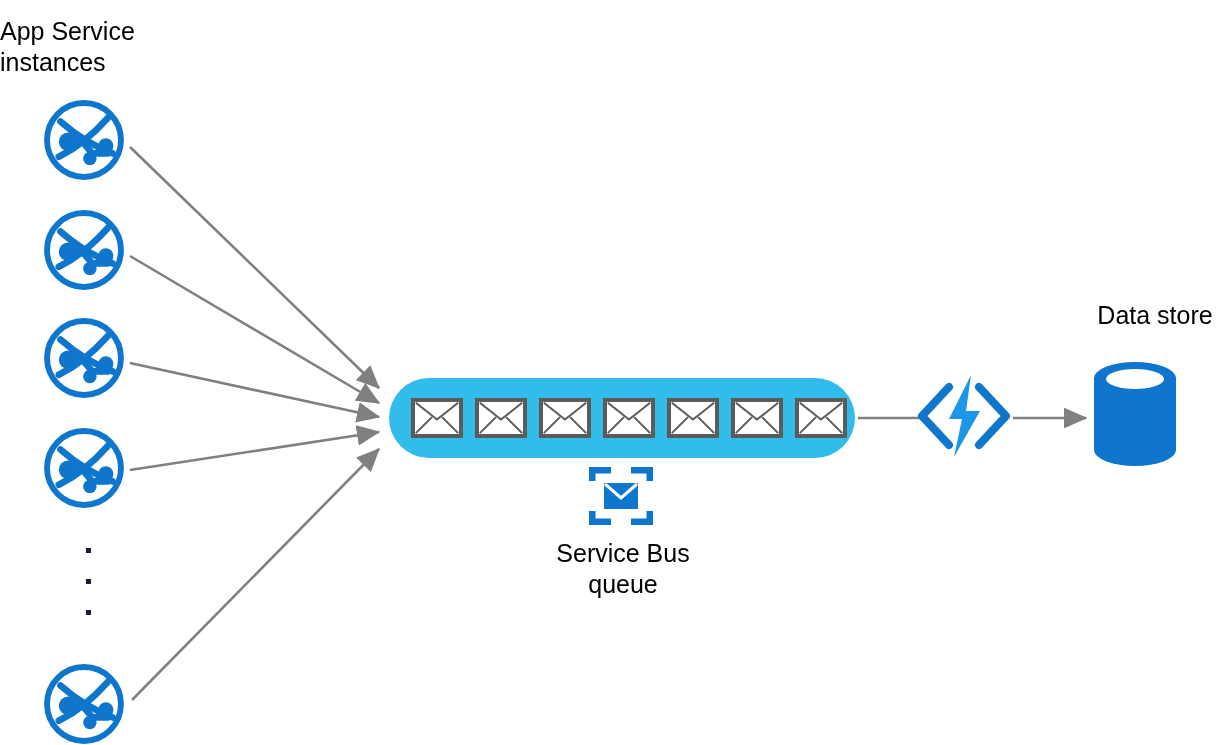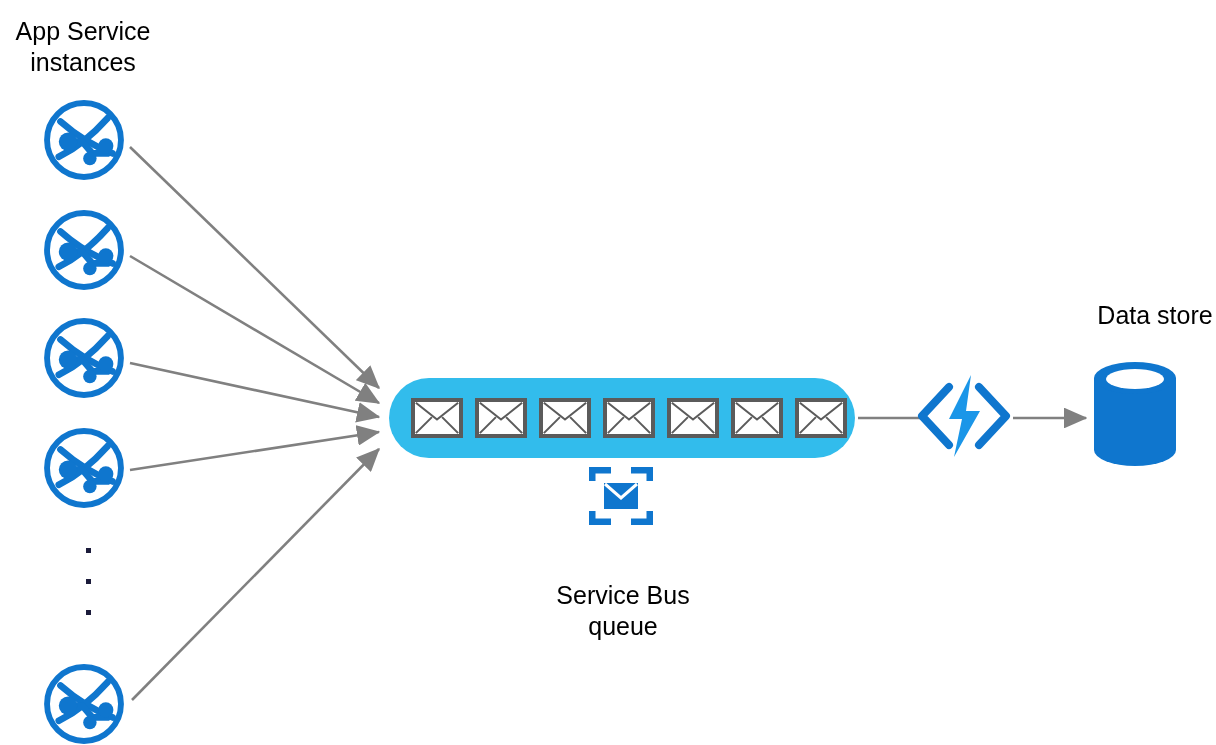--- a/index.html
+++ b/index.html
@@ -20,27 +20,26 @@
     color: #000000;
     font-size: 25px;
     line-height: 31px;
     white-space: pre-line;
     text-align: center;
   }
   #label-app-service {
     left: 0px;
     top: 16px;
     width: 166px;
-    text-align: center;
+    text-align: left;
   }
   #label-service-bus {
     left: 528px;
     top: 538px;
     width: 190px;
-    margin-top: 42px;
   }
   #label-function-app {
     left: 882px;
     top: 288px;
     width: 166px;
   }
   #label-data-store {
     left: 1060px;
     top: 300px;
     width: 190px;

